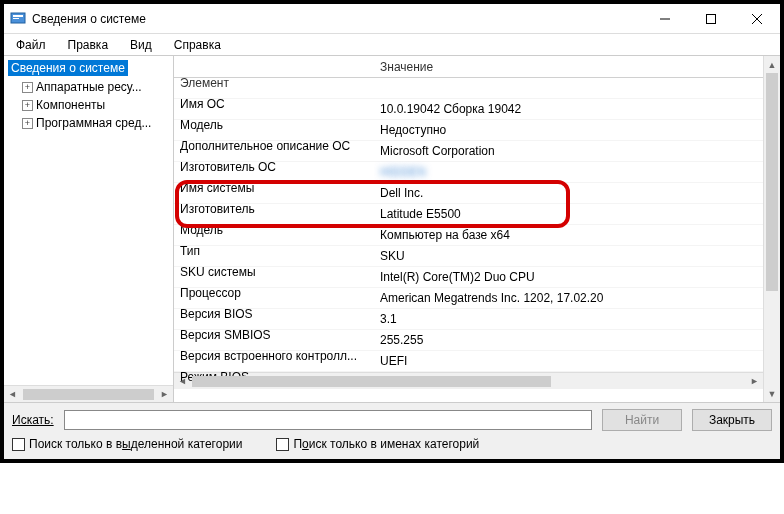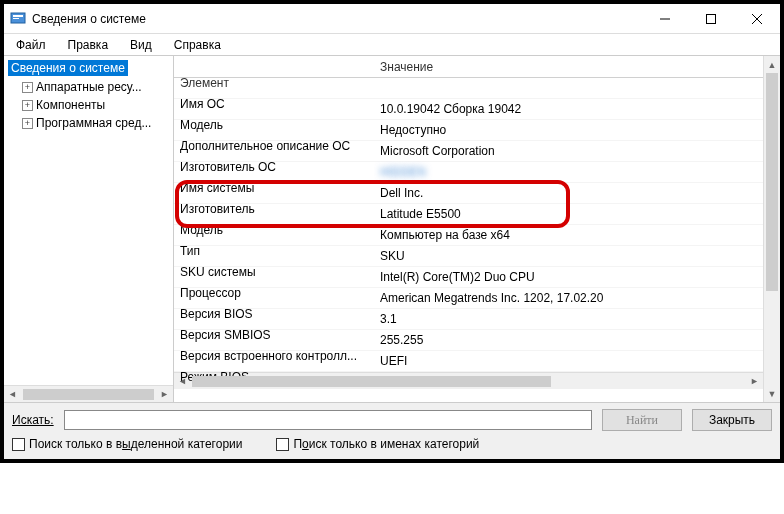--- a/index.html
+++ b/index.html
@@ -38,21 +38,21 @@
 .vscroll .thumb { position: absolute; top: 0; left: 2px; right: 2px; height: 70%; background: #cdcdcd; }
 .hscroll-details { height: 17px; background: #f0f0f0; border-top: 1px solid #ddd; display: flex; align-items: center; }
 .hscroll-details .arrow { width: 17px; text-align: center; color: #666; font-size: 9px; }
 .hscroll-details .track { flex: 1; position: relative; height: 11px; margin: 0 1px; }
 .hscroll-details .thumb { position: absolute; left: 0; width: 65%; top: 0; bottom: 0; background: #cdcdcd; }
 .footer { padding: 6px 8px 8px; background: #f0f0f0; }
 .find-row { display: flex; align-items: center; gap: 10px; margin-bottom: 6px; }
 .find-label { font-size: 12px; }
 .find-input { flex: 1; height: 20px; border: 1px solid #888; padding: 1px 4px; font-size: 12px; background: #fff; }
 .btn { min-width: 80px; height: 22px; border: 1px solid #adadad; background: #e1e1e1; font-size: 12px; text-align: center; line-height: 20px; padding: 0 14px; }
-.btn.disabled { color: #888; font-family: Liberation Serif, serif; }
+.btn.disabled { color: #888; }
 .check-row { display: flex; gap: 34px; }
 .chk { display: flex; align-items: center; gap: 4px; font-size: 12px; }
 .chk .box { width: 13px; height: 13px; border: 1px solid #333; background: #fff; }
 u { text-decoration: underline; }
 </style>
 </head>
 <body>
 
 <div class="outer">
   <div class="titlebar">

